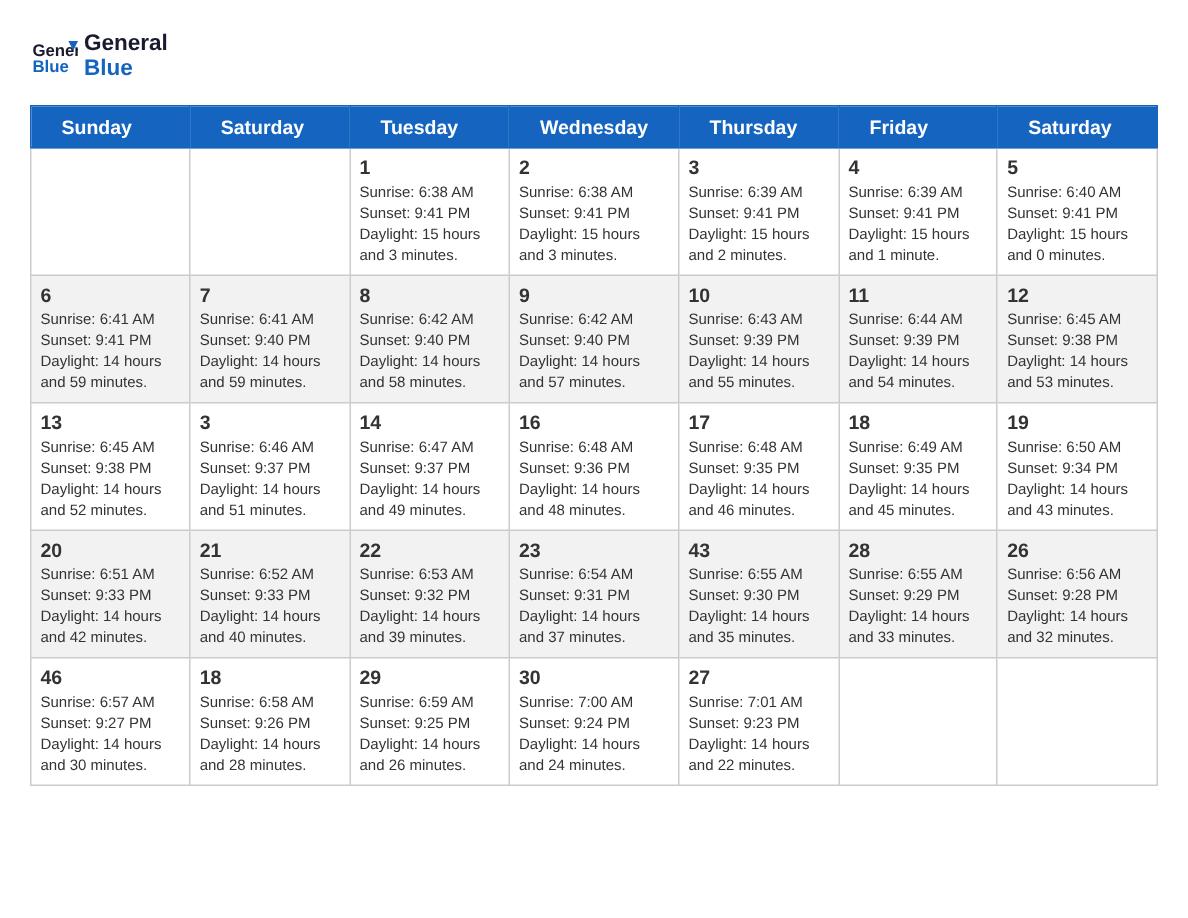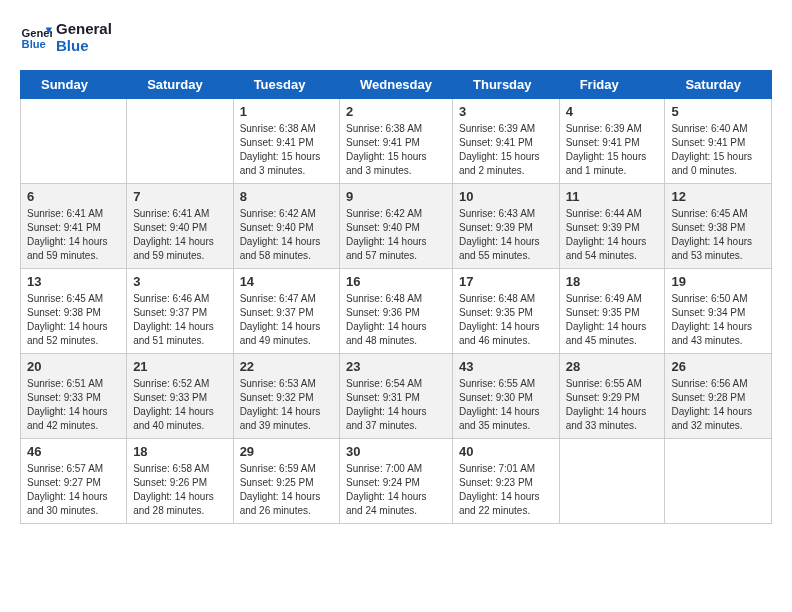--- a/index.html
+++ b/index.html
@@ -242,20 +242,20 @@
         </td>
         <td>
           <span class="day-number">29</span>
           <div class="day-info">Sunrise: 6:59 AM<br>Sunset: 9:25 PM<br>Daylight: 14 hours and 26 minutes.</div>
         </td>
         <td>
           <span class="day-number">30</span>
           <div class="day-info">Sunrise: 7:00 AM<br>Sunset: 9:24 PM<br>Daylight: 14 hours and 24 minutes.</div>
         </td>
         <td>
-          <span class="day-number">40</span>
+          <span class="day-number">27</span>
           <div class="day-info">Sunrise: 7:01 AM<br>Sunset: 9:23 PM<br>Daylight: 14 hours and 22 minutes.</div>
         </td>
         <td class="empty"></td>
         <td class="empty"></td>
       </tr>
     </tbody>
 </table>
 
 </body></html>

